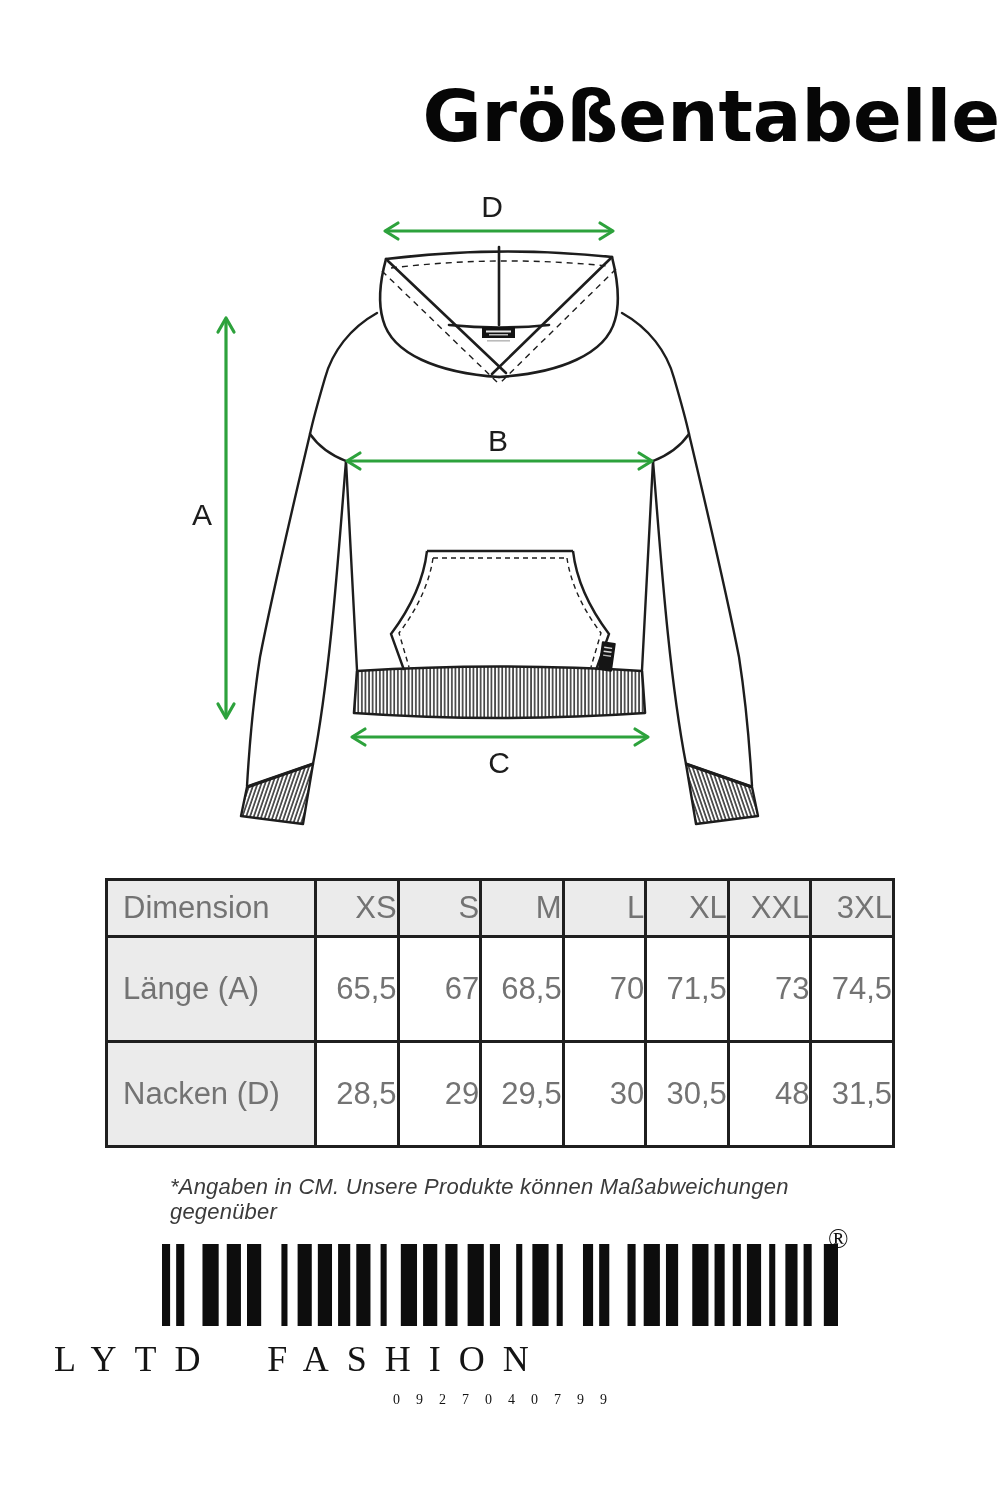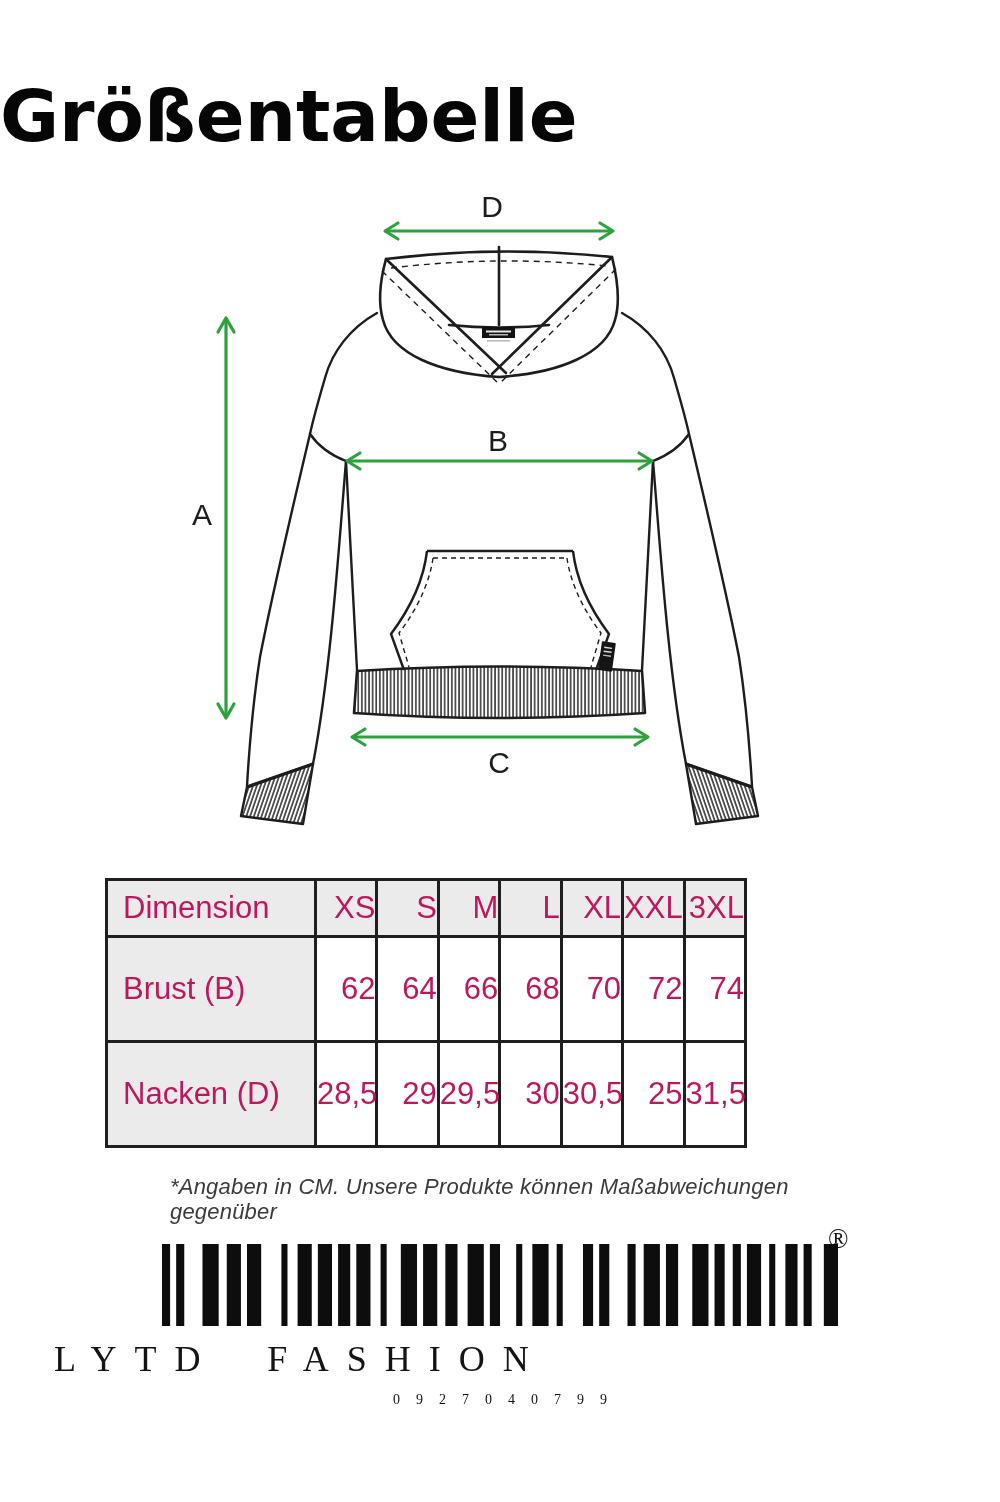--- a/index.html
+++ b/index.html
@@ -2,28 +2,28 @@
 <html><head>
 <meta charset="utf-8">
 <style>
   html,body{margin:0;padding:0;background:#fff;}
   .page{
     position:relative; width:1000px; height:1502px; background:#ffffff;
     font-family:"Liberation Sans", sans-serif; overflow:hidden;
   }
   .title{
     position:absolute; left:0; top:74px; width:1000px; margin:0;
-    text-align:left; font-size:72px; font-weight:900; letter-spacing:0px;
+    text-align:right; font-size:72px; font-weight:900; letter-spacing:0px;
     color:#060606; font-family:"DejaVu Sans","Liberation Sans",sans-serif;
   }
   .diagram-svg{ position:absolute; left:170px; top:178px; }
 
   .size-table{
-    position:absolute; left:105px; top:878px; width:642px; height:270px;
-    border-collapse:collapse; table-layout:fixed; font-size:31px; color:#be185d;
+    position:absolute; left:105px; top:878px; width:790px; height:270px;
+    border-collapse:collapse; table-layout:fixed; font-size:31px; color:#737373;
   }
   .size-table th, .size-table td{
     border:3px solid #1f1f1f; height:54px; padding:0; text-align:right;
     font-weight:400; white-space:nowrap;
   }
   .size-table .label-col{ width:191px; text-align:left; padding-left:15px; background:#ebebeb;}
   .size-table thead th{ background:#ebebeb; }
 
   .footnote{
     position:absolute; left:170px; top:1174px; width:680px;
@@ -169,37 +169,37 @@
         <th>S</th>
         <th>M</th>
         <th>L</th>
         <th>XL</th>
         <th>XXL</th>
         <th>3XL</th>
       </tr>
     </thead>
     <tbody>
       <tr>
-        <td class="label-col">Brust (B)</td>
-        <td>62</td>
-        <td>64</td>
-        <td>66</td>
-        <td>68</td>
+        <td class="label-col">Länge (A)</td>
+        <td>65,5</td>
+        <td>67</td>
+        <td>68,5</td>
         <td>70</td>
-        <td>72</td>
-        <td>74</td>
+        <td>71,5</td>
+        <td>73</td>
+        <td>74,5</td>
       </tr>
       <tr>
         <td class="label-col">Nacken (D)</td>
         <td>28,5</td>
         <td>29</td>
         <td>29,5</td>
         <td>30</td>
         <td>30,5</td>
-        <td>25</td>
+        <td>48</td>
         <td>31,5</td>
       </tr>
     </tbody>
   </table>
 
   <div class="footnote">
     <div>*Angaben in CM. Unsere Produkte können Maßabweichungen gegenüber</div>
   </div>
 
   <svg class="barcode" width="676" height="82" viewBox="0 0 668 78" preserveAspectRatio="none" xmlns="http://www.w3.org/2000/svg">

